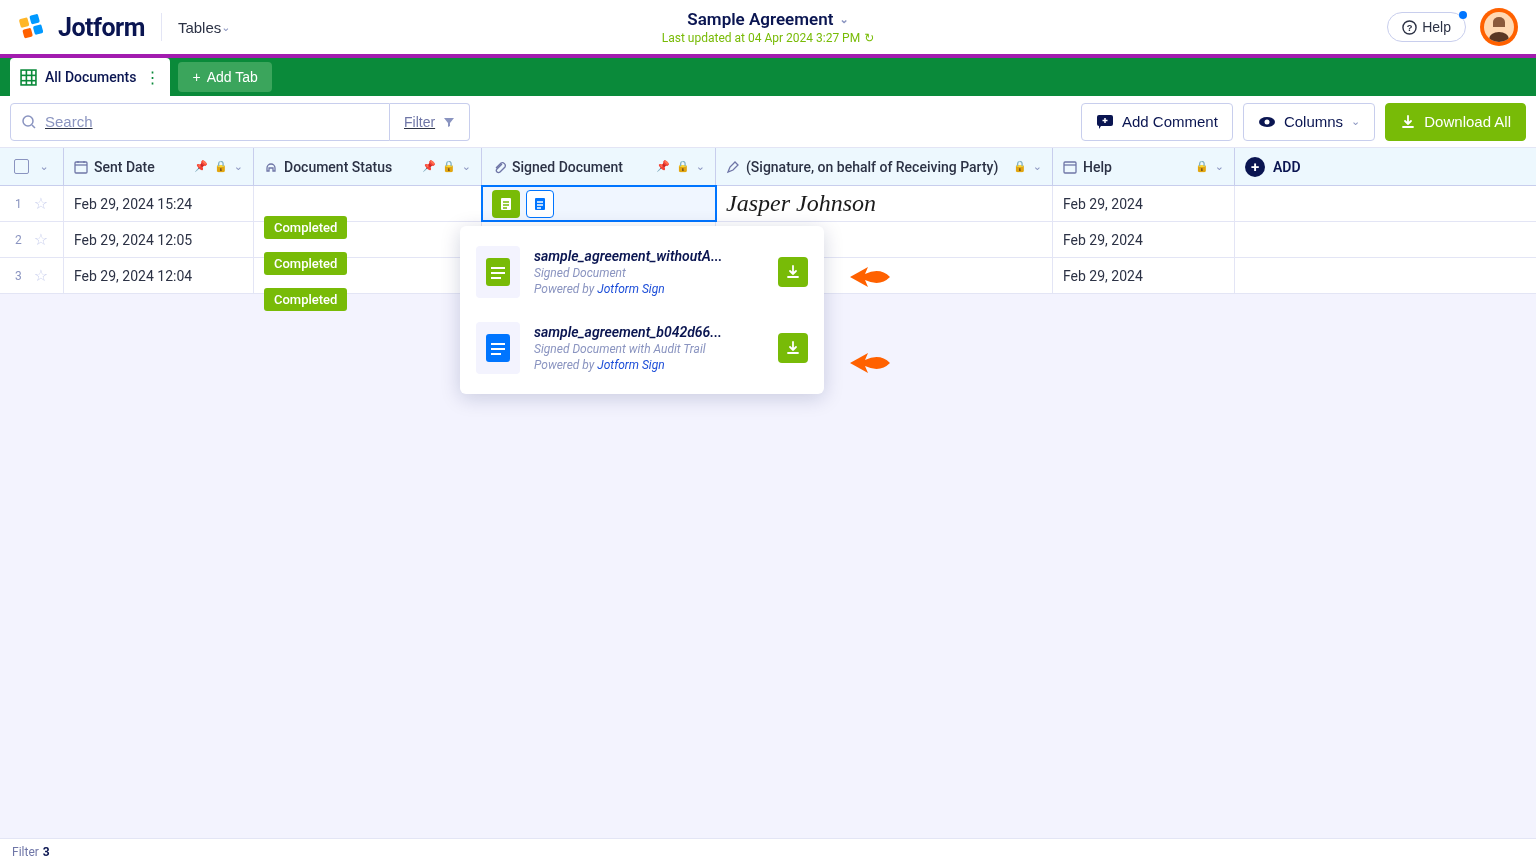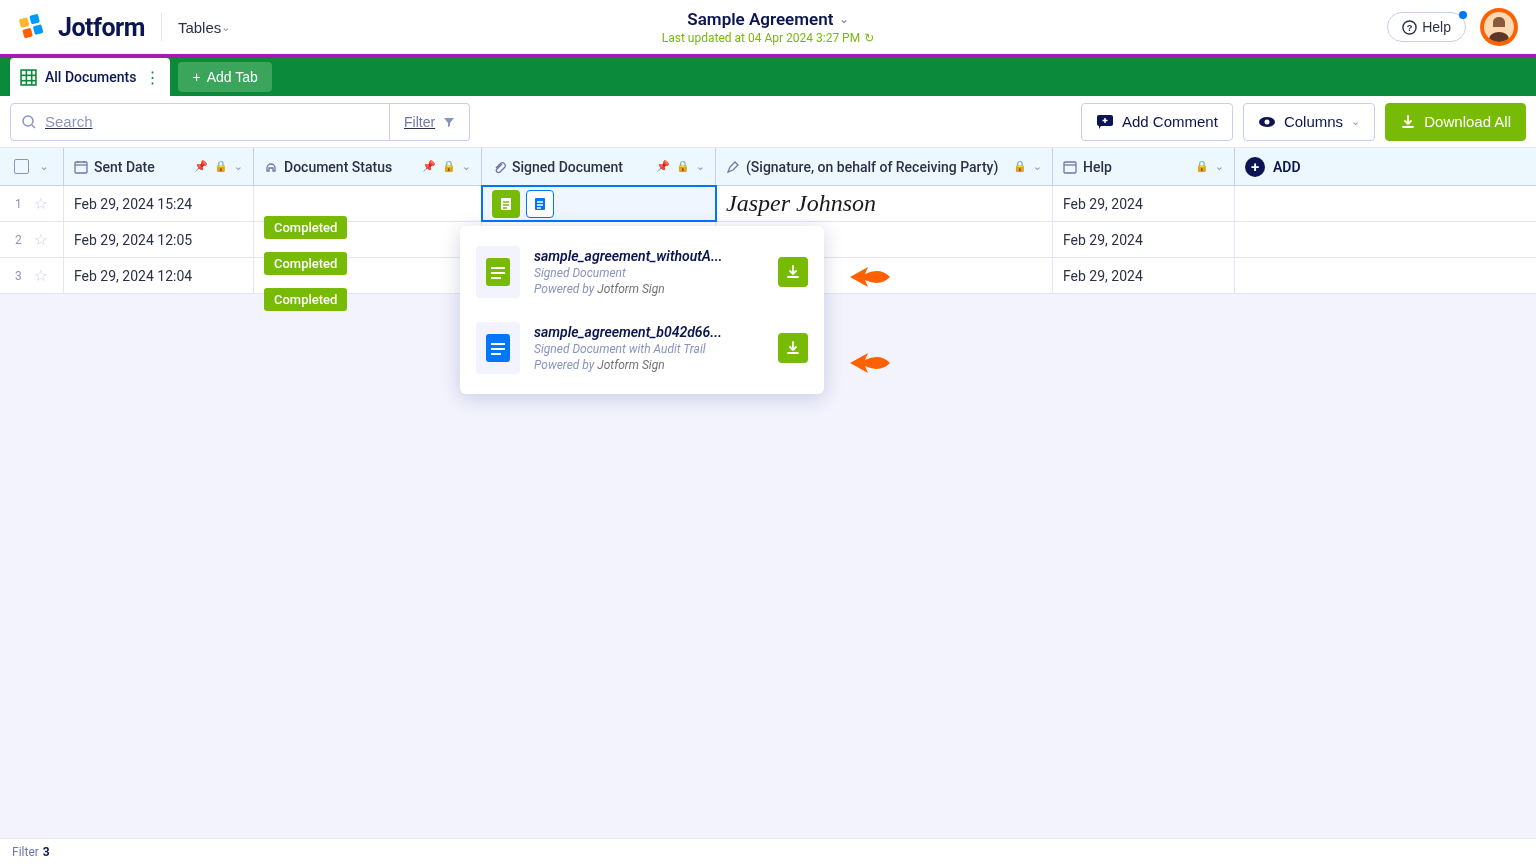--- a/index.html
+++ b/index.html
@@ -70,21 +70,21 @@
 .td.col-doc.active { background: #f0f6ff; outline: 2px solid #0075ff; outline-offset: -1px; }
 
 
 .dropdown { position: absolute; top: 226px; left: 460px; width: 364px; background: #fff; border-radius: 6px; box-shadow: 0 4px 20px rgba(10,21,81,0.18); padding: 8px 0; z-index: 100; font-style: italic; }
 .dd-item { display: flex; align-items: center; padding: 12px 16px; gap: 14px; }
 .dd-thumb { width: 44px; height: 52px; border-radius: 4px; background: #f3f3fe; display: flex; align-items: center; justify-content: center; }
 .dd-info { flex: 1; min-width: 0; }
 .dd-name { font-weight: 600; font-size: 14px; color: #0a1551; white-space: nowrap; overflow: hidden; text-overflow: ellipsis; }
 .dd-sub { font-size: 12px; color: #8a94c0; margin-top: 2px; }
 .dd-powered { font-size: 12px; color: #8a94c0; margin-top: 2px; }
-.dd-powered a { color: #737373; text-decoration: none; }
+.dd-powered a { color: #1d4ed8; text-decoration: none; }
 .dd-dl { width: 30px; height: 30px; border-radius: 4px; background: #78bb07; display: flex; align-items: center; justify-content: center; cursor: pointer; flex-shrink: 0; }
 
 
 .arrow { position: absolute; width: 40px; height: 30px; z-index: 200; }
 .arrow svg { width: 100%; height: 100%; }
 
 
 .footer { position: absolute; bottom: 0; left: 0; right: 0; height: 26px; background: #fff; border-top: 1px solid #e3e5f5; display: flex; align-items: center; padding: 0 12px; font-size: 12px; color: #6f76a7; }
 .footer strong { color: #0a1551; margin-left: 4px; }
 

